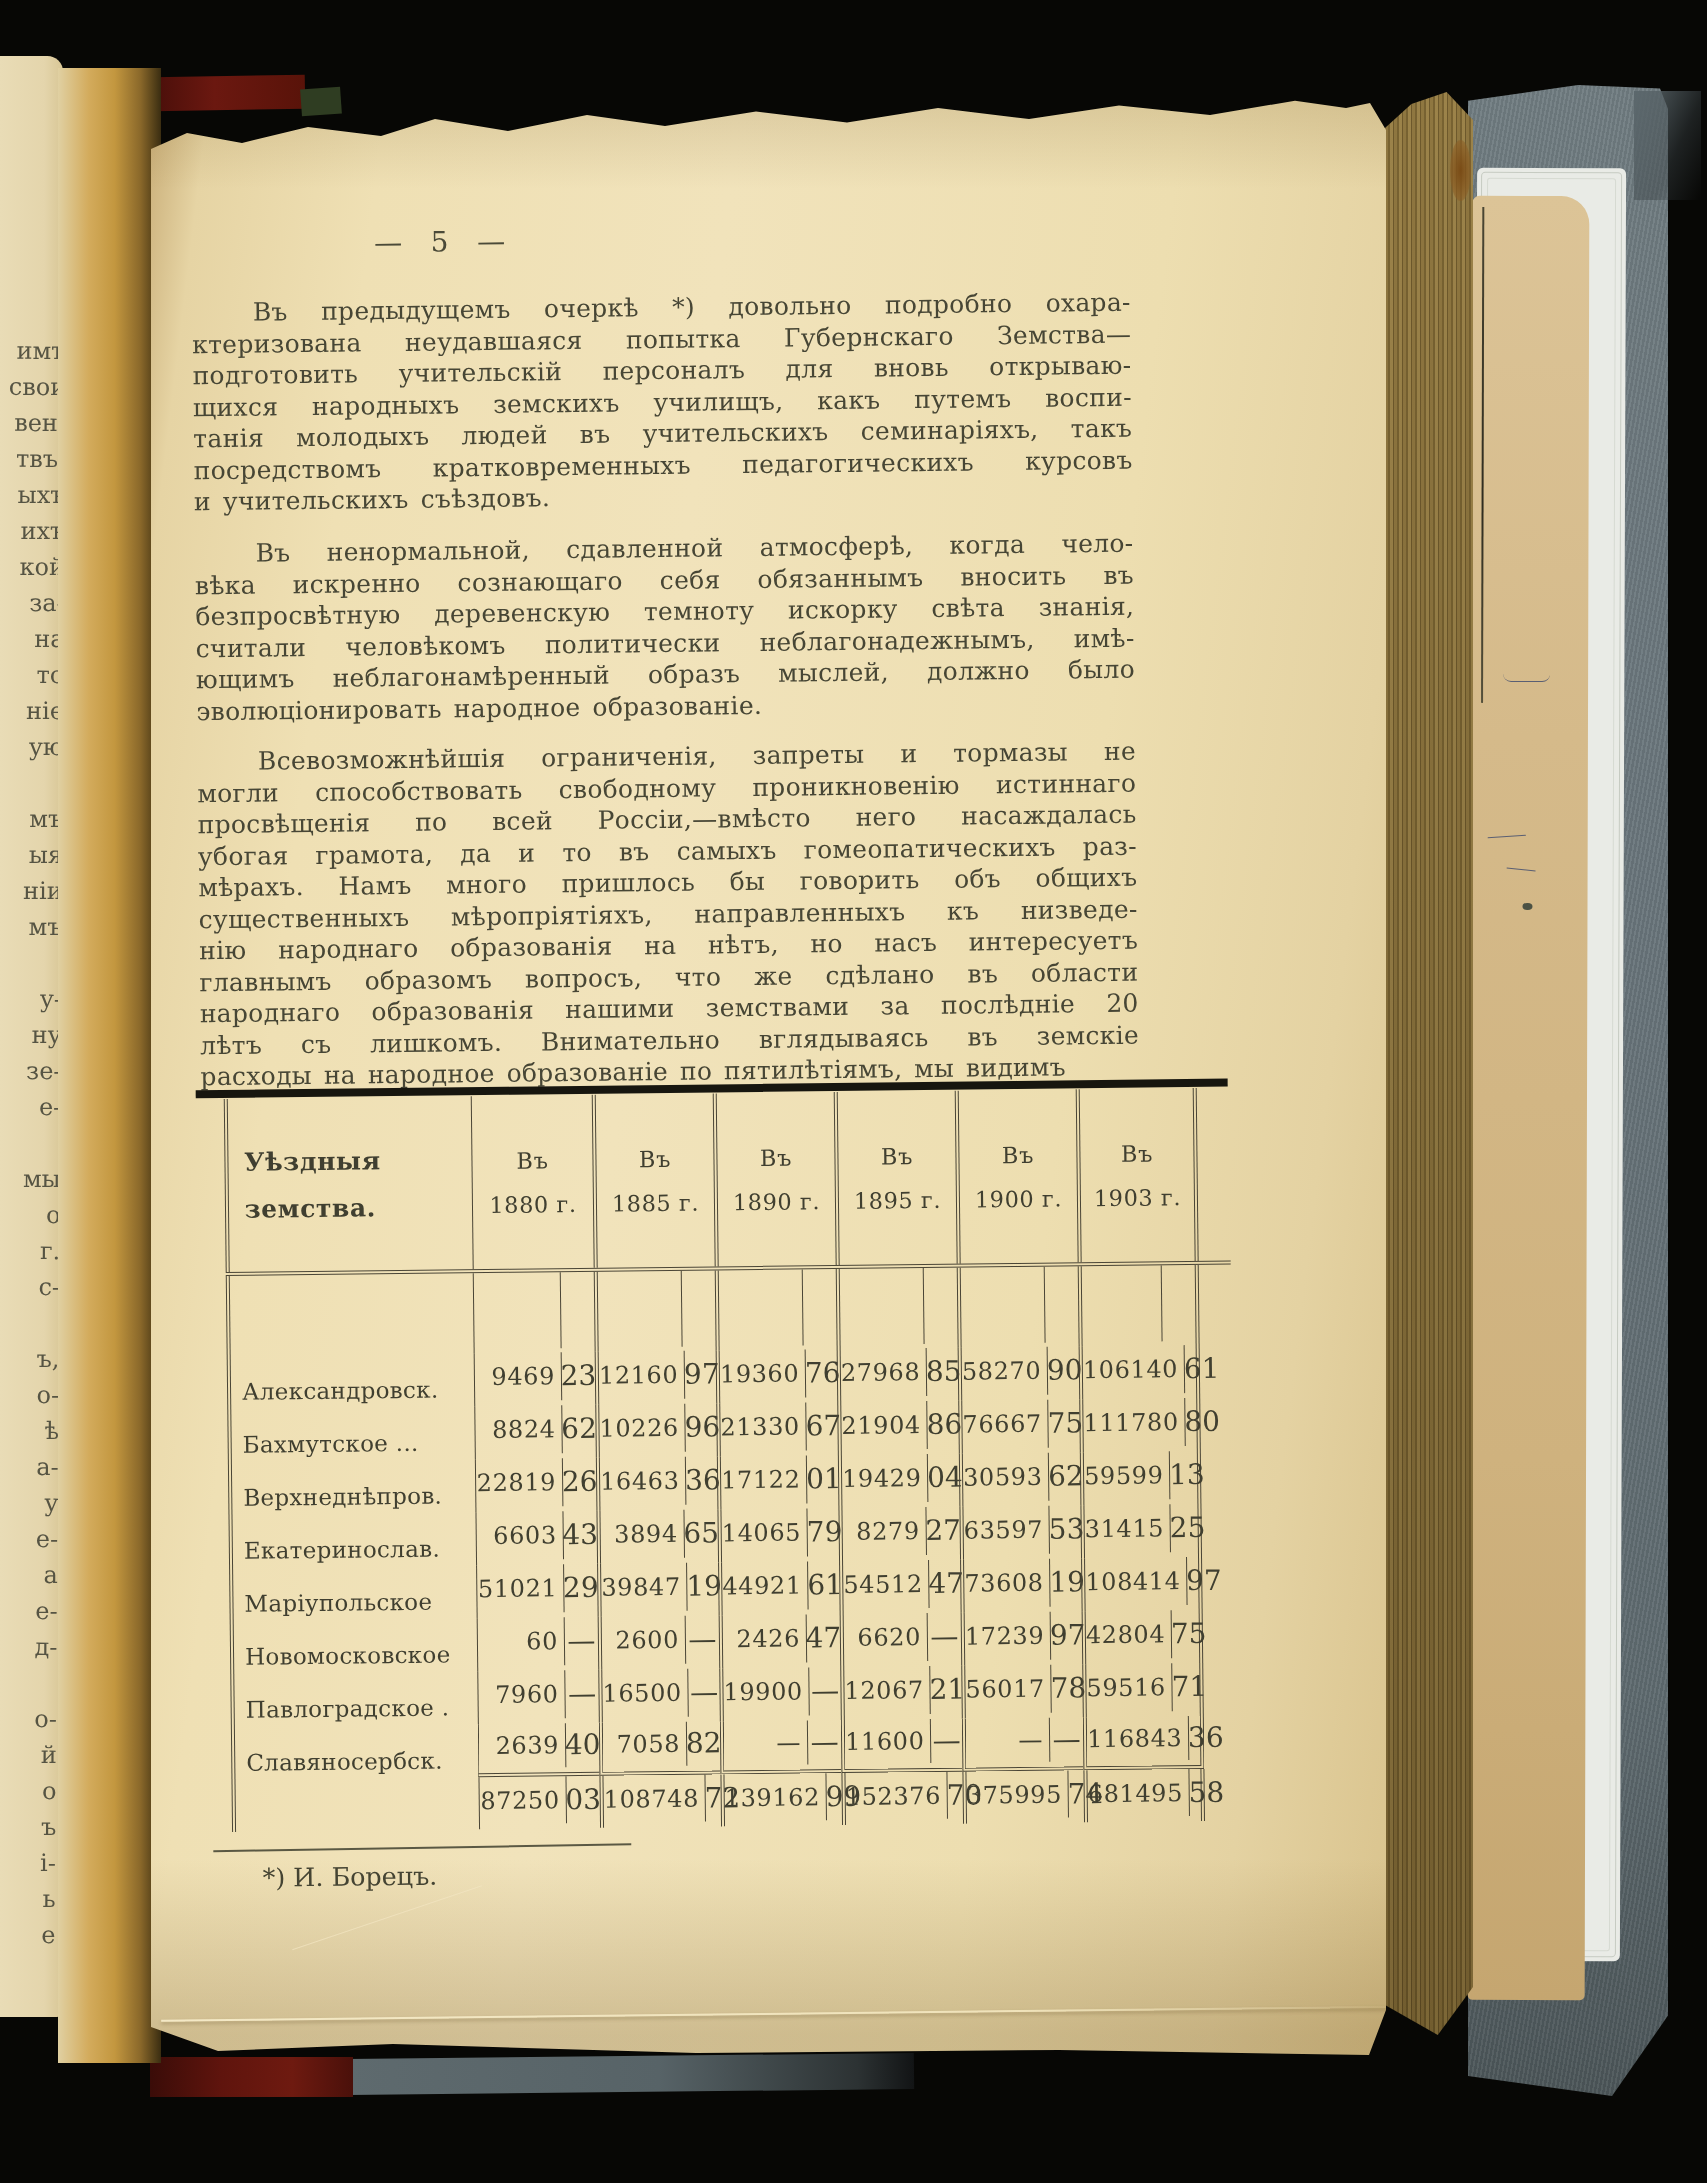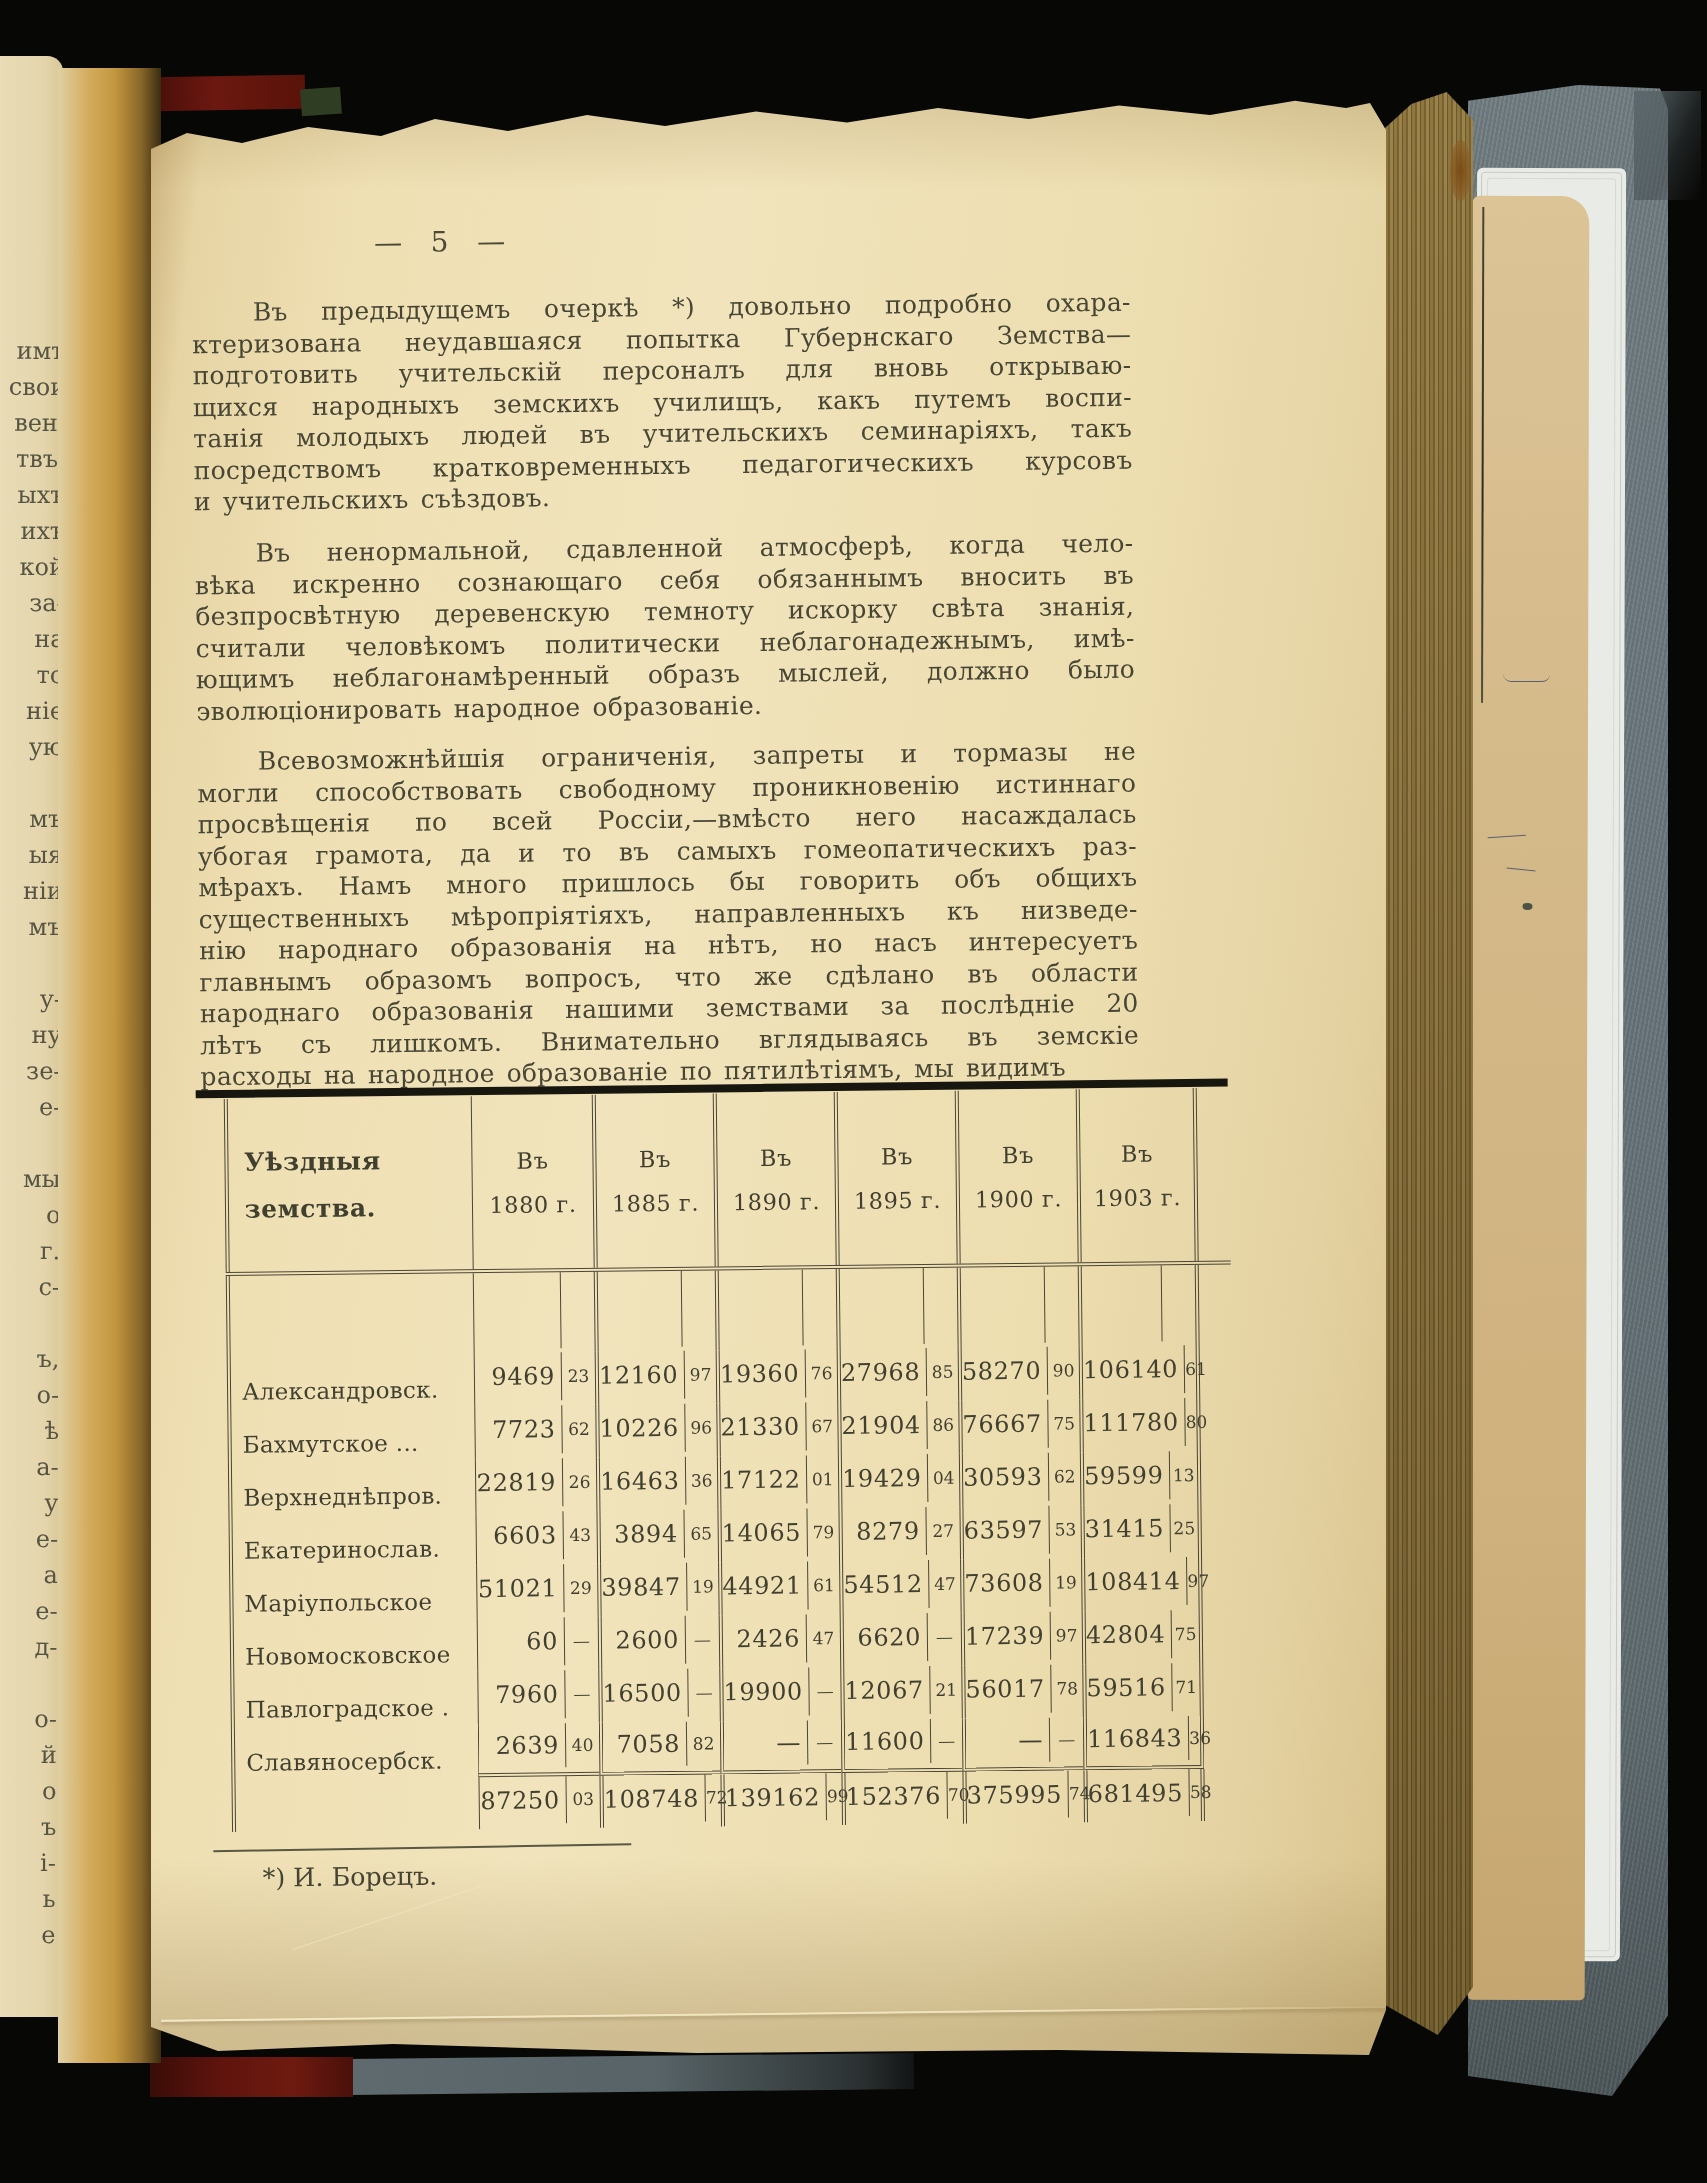--- a/index.html
+++ b/index.html
@@ -100,21 +100,21 @@
   .trow.spacer{height:80px;}
   .trow.data{height:53px;}
   .trow.totals{height:52px;}
   .trow.lastdata > .ycell{border-bottom:4.2px double #4a4536;}
   .hcell{display:flex;flex-direction:column;justify-content:center;gap:18px;}
   .hcell .hline{font-weight:700;font-size:25px;padding-left:15.7px;letter-spacing:0.6px;}
   .hcell .hline2{font-size:22.4px;text-align:center;letter-spacing:0.6px;}
   .lbl{position:absolute;left:11px;bottom:3.6px;font-size:23px;white-space:nowrap;letter-spacing:0.3px;}
   .vcell{display:flex;align-items:center;padding-bottom:4.8px;}
   .rub{flex:1;text-align:right;padding-right:6px;font-size:24px;letter-spacing:0.6px;}
-  .kop{width:33px;border-left:1.2px solid #4a4536;text-align:left;font-size:17px;
+  .kop{width:33px;border-left:1.2px solid #4a4536;text-align:left;font-size:28px;
        align-self:stretch;display:flex;align-items:center;justify-content:center;padding-bottom:1.2px;}
   .spacer .kop, .spacer .rub{min-height:100%;}
 
   .foot-rule{position:absolute;left:54px;top:1758px;width:418px;height:1.8px;background:#5a5843;
     transform:rotate(-.3deg);}
   .footnote{position:absolute;left:103px;top:1772px;font-size:25.4px;color:#45443380;color:#454433;}
 </style>
 </head>
 <body>
 
@@ -315,21 +315,21 @@
             <div class="tcell ycell vcell">
               <div class="rub">106140</div>
               <div class="kop">61</div>
             </div>
           </div>
           <div class="trow data">
             <div class="tcell lcell">
               <div class="lbl">Бахмутское ...</div>
             </div>
             <div class="tcell ycell vcell">
-              <div class="rub">7723</div>
+              <div class="rub">8824</div>
               <div class="kop">62</div>
             </div>
             <div class="tcell ycell vcell">
               <div class="rub">10226</div>
               <div class="kop">96</div>
             </div>
             <div class="tcell ycell vcell">
               <div class="rub">21330</div>
               <div class="kop">67</div>
             </div>

